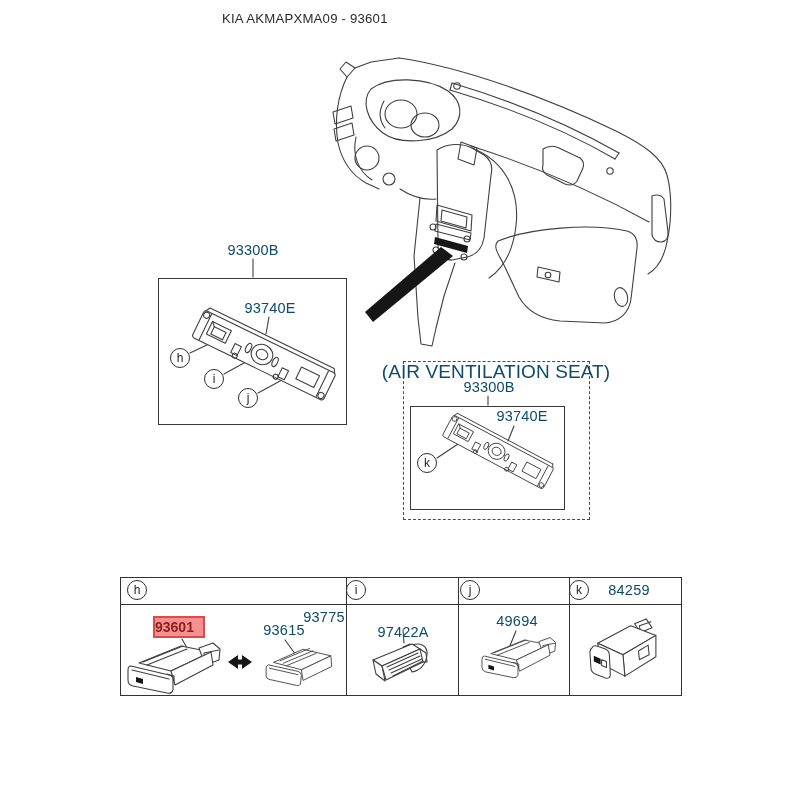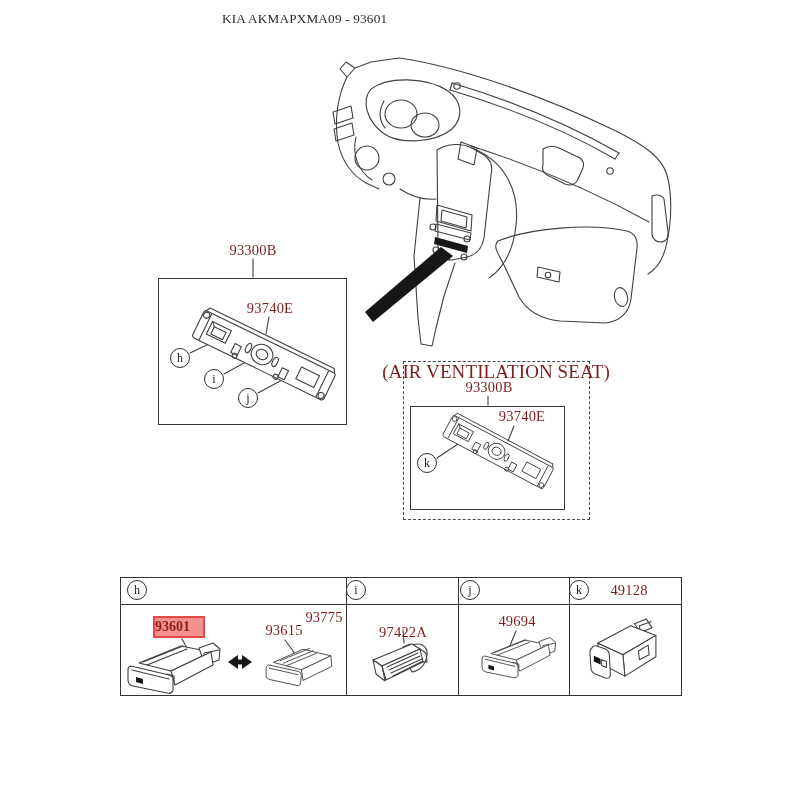--- a/index.html
+++ b/index.html
@@ -1,26 +1,26 @@
 <!DOCTYPE html>
 <html><head>
 <meta charset="utf-8">
 <style>
   html,body { margin:0; padding:0; background:#fff; }
   #stage {
     position:relative; width:800px; height:720px; background:#ffffff;
-    font-family:Liberation Serif, serif; overflow:hidden;
+    font-family:Liberation Sans, sans-serif; overflow:hidden;
     --highlight-fill:#f4908f; --highlight-border:#e04a45; --highlight-text:#8c1f1a; --line-art:#3f3f3f;
   }
   #art { position:absolute; left:0; top:0; }
   #art .ln { fill:none; stroke:var(--line-art); stroke-width:1.1; stroke-linejoin:round; stroke-linecap:round; }
   #art .wf { fill:#ffffff; stroke:var(--line-art); stroke-width:1.1; stroke-linejoin:round; }
   #art .ink { fill:#161616; stroke:none; }
   .lbl { position:absolute; transform:translateX(-50%); white-space:nowrap;
-         font-size:14.5px; color:#7f1d1d; letter-spacing:0.2px; line-height:14px; }
+         font-size:14.5px; color:#0c4a6e; letter-spacing:0.2px; line-height:14px; }
   .lbl.cap { font-size:19px; letter-spacing:0.1px; }
   #title { position:absolute; left:222px; top:11px; font-size:13.2px; color:#2b2b2b;
            letter-spacing:0.2px; white-space:nowrap; }
   .box { position:absolute; border:1.5px solid #383838; box-sizing:border-box; }
   .box.dashed { border:1.5px dashed #4a4a4a; }
   .callout { position:absolute; width:20px; height:20px; box-sizing:border-box;
              border:1.4px solid #2f2f2f; border-radius:50%; background:#fff;
              display:flex; align-items:center; justify-content:center;
              font-size:12px; color:#1c1c1c; }
   #ptable { position:absolute; left:120px; top:577px; width:562px; height:119px;
@@ -205,21 +205,21 @@
   <div id="ptable">
     <div class="vline" style="left:225px;"></div>
     <div class="vline" style="left:337px;"></div>
     <div class="vline" style="left:448px;"></div>
     <div class="hline"></div>
   </div>
   <div class="callout" style="left:127px; top:580px;">h</div>
   <div class="callout" style="left:346px; top:580px;">i</div>
   <div class="callout" style="left:460px; top:580px;">j</div>
   <div class="callout" style="left:569px; top:580px;">k</div>
-  <div class="lbl" style="left:629px; top:583px;">49128</div>
+  <div class="lbl" style="left:629px; top:583px;">84259</div>
 
   <div id="hlbox">
     <span>93601</span>
   </div>
   <div class="lbl" style="left:284px; top:610px;margin-left:40px;">93775</div>
   <div class="lbl" style="left:284px; top:623px;text-align:center;">93615</div>
   <div class="lbl" style="left:403px; top:625px;">97422A</div>
   <div class="lbl" style="left:517px; top:614px;">49694</div>
 
 </div>

